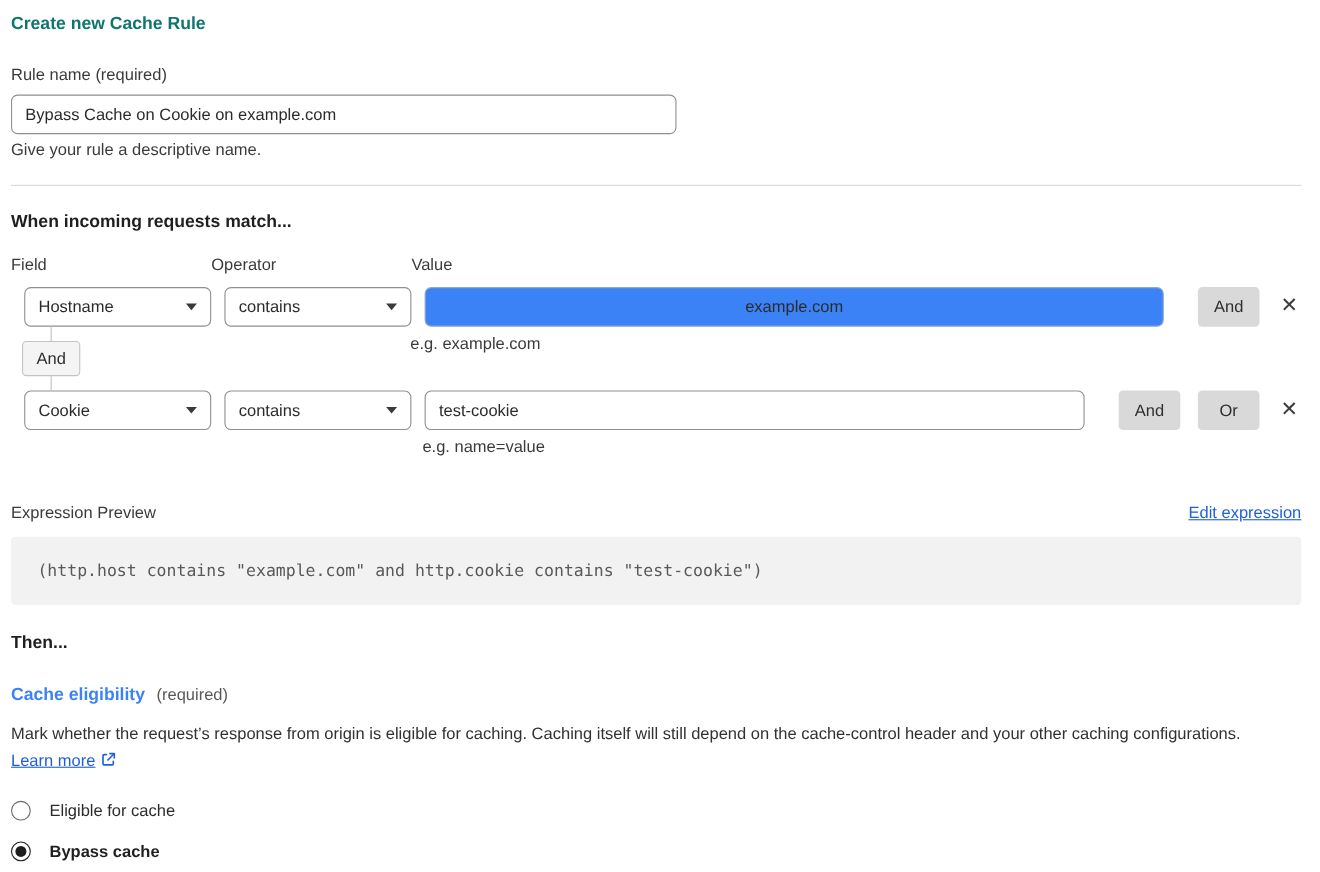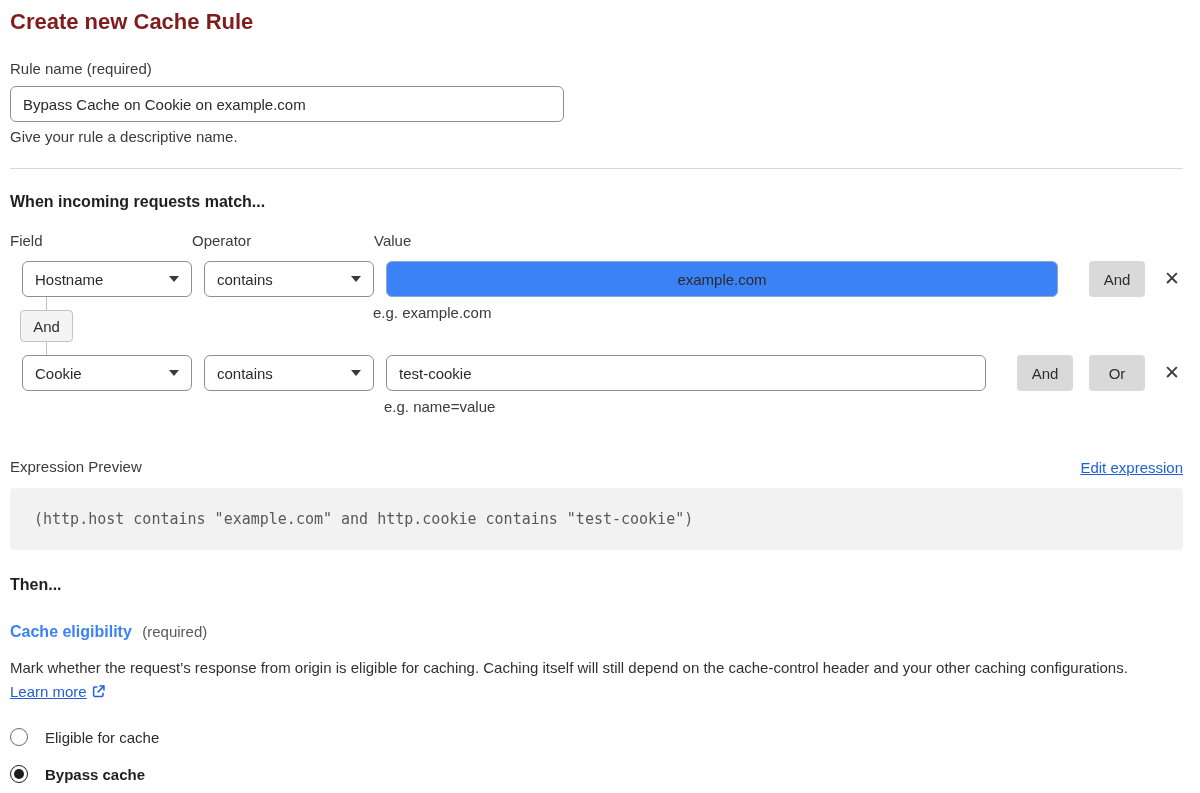--- a/index.html
+++ b/index.html
@@ -4,31 +4,31 @@
 <style>
   * { box-sizing: border-box; }
   html,body { margin:0; padding:0; background:#ffffff; }
   body {
     width:1200px; height:793px; overflow:hidden;
     font-family:"Liberation Sans", sans-serif;
     color:#313131;
   }
   .page { padding:10px 17px 0 10px; }
 
-  h1.page-title { margin:0; font-size:22px; line-height:24px; font-weight:700; color:#7f1d1d; }
+  h1.page-title { margin:0; font-size:16px; line-height:24px; font-weight:700; color:#0f766e; }
   h2.section-heading { margin:0; font-size:16px; line-height:20px; font-weight:700; color:#1f1f1f; }
 
   .field-label { display:block; margin-top:26px; font-size:15px; line-height:18px; color:#3b3b3b; }
 
   .text-input {
     display:block; height:36px; border:1px solid #8f8f8f; border-radius:6px;
     padding:0 12px; font-size:15px; color:#2b2b2b; background:#fff; outline:none;
     font-family:"Liberation Sans", sans-serif; width:100%;
   }
-  .rule-name-input { width:554px; margin-top:8px; }
+  .rule-name-input { width:605px; margin-top:8px; }
   .help-text { margin-top:6px; font-size:15px; line-height:18px; color:#3b3b3b; }
 
   .divider { border:none; height:1px; background:#d7d7d7; margin:22px 0 0 0; }
 
   .match-heading { margin-top:23px !important; }
 
   .col-labels { display:flex; gap:12px; margin-top:20px;align-items:center; }
   .col-label { font-size:15px; line-height:18px; color:#3b3b3b; }
   .w-field { width:170px; flex:0 0 170px; }
   .w-op { width:170px; flex:0 0 170px; }
@@ -68,21 +68,21 @@
   .conn-line.bottom { top:45px; height:13px; }
   .conn-btn {
     position:absolute; top:13px; left:10px; height:32px; min-width:53px; padding:0 12px;
     background:#f4f4f4; border:1px solid #c3c3c3; border-radius:4px;
     font-size:15px; color:#2e2e2e; font-family:"Liberation Sans", sans-serif; cursor:pointer;
   }
   .hint { font-size:15px; line-height:18px; color:#3b3b3b; }
   .hint-r1 { position:absolute; left:363px; top:7px; }
   .hint-r2 { margin:7px 0 0 374px; }
 
-  .expr-header { display:flex; justify-content:space-between; align-items:flex-end; margin-top:42px;gap:29px; }
+  .expr-header { display:flex; justify-content:space-between; align-items:flex-start; margin-top:42px;gap:29px; }
   .expr-label { font-size:15px; line-height:18px; color:#3b3b3b; }
   a.blue-link { color:#2160d8; text-decoration:underline; font-size:15px; cursor:pointer; }
   .code-block {
     margin-top:12px; background:#f2f2f2; border-radius:4px;
     padding:21px 24px; font-family:"DejaVu Sans Mono", monospace;
     font-size:15px; line-height:20px; color:#595959; white-space:pre;
   }
 
   .then-heading { margin-top:25px !important; }
   .elig-heading { margin-top:27px; font-size:16px; line-height:20px; }

